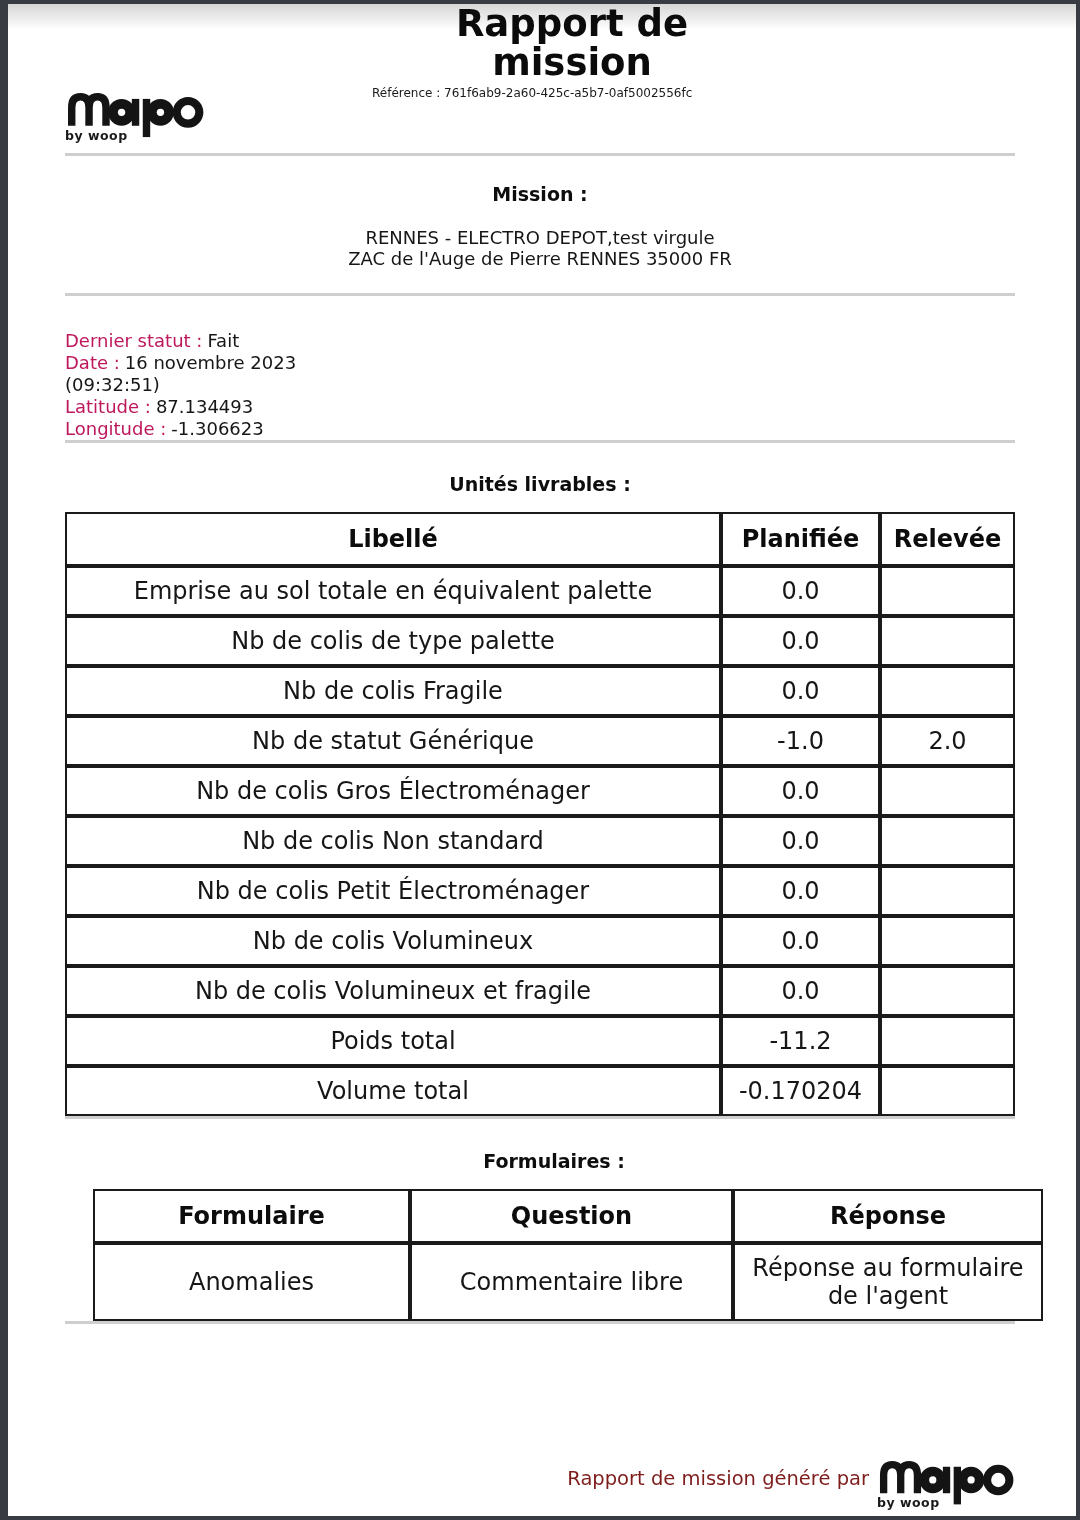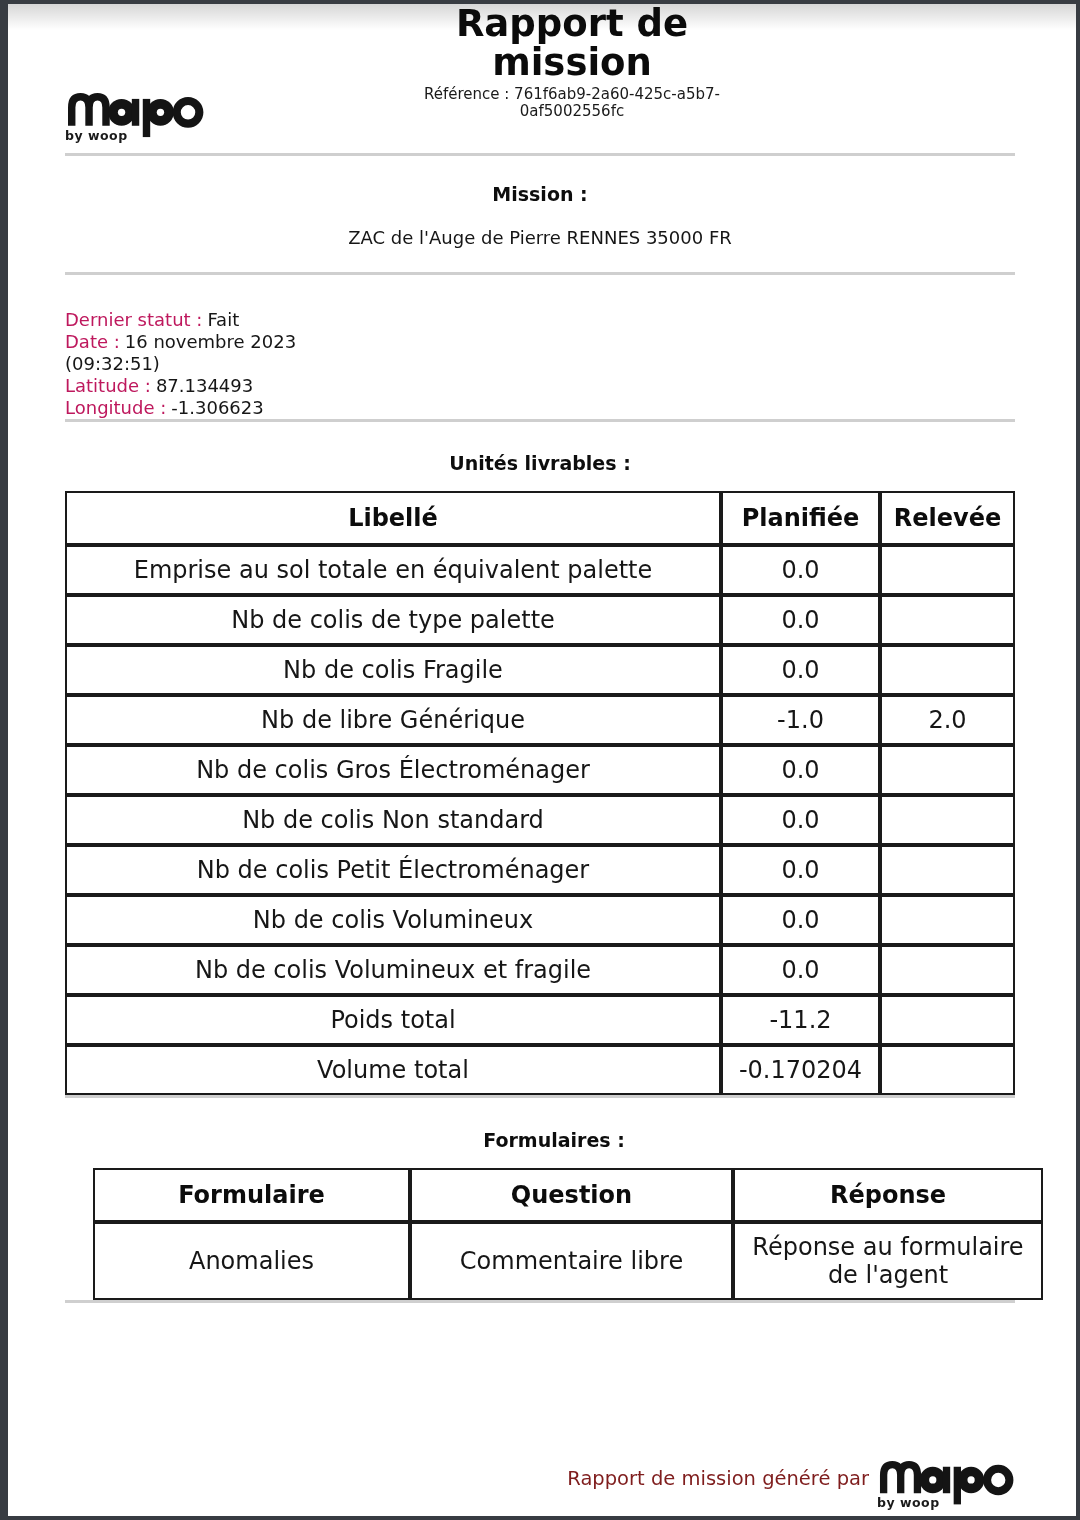--- a/index.html
+++ b/index.html
@@ -26,21 +26,21 @@
   
   header{position:relative;min-height:149px;}
   .title-block{width:420px;margin:0 auto;padding-top:1px;transform:translateX(32px);}
   h1{
     margin:0 auto;width:335px;
     font-size:37px;line-height:1.05;font-weight:bold;
     text-align:center;color:#0b0b0b;
   }
   .reference{
     margin:3px auto 0;width:400px;
-    font-size:15px;line-height:1.17;text-align:center;color:#1a1a1a;
+    font-size:12px;line-height:1.17;color:#1a1a1a;
   }
   .logo{display:inline-block;}
   .logo-header{position:absolute;left:0px;top:85px;width:140px;}
   .logo svg{display:block;}
   .byline{
     display:block;font-size:12.5px;font-weight:600;color:#1a1a1a;
     letter-spacing:.5px;margin-top:-12px;
   }
   
   hr.divider{border:0;height:3px;background:#cfcfcf;margin:0;}
@@ -96,20 +96,21 @@
       </svg>
       <span class="byline">by woop</span>
     </div>
   </header>
 
   <hr class="divider">
 
   <section class="mission">
     <h2 class="sec">Mission :</h2>
     <div class="mission-address">
+      <div>RENNES - ELECTRO DEPOT,test virgule</div>
       <div>ZAC de l'Auge de Pierre RENNES 35000 FR</div>
     </div>
   </section>
 
   <hr class="divider m-top24">
 
   <section class="status">
 
       <div class="status-line"><b>Dernier statut :</b><span class="v">Fait</span></div>
 
@@ -152,21 +153,21 @@
           </tr>
 
 
           <tr>
             <td>Nb de colis Fragile</td>
             <td>0.0</td>
             <td></td>
           </tr>
 
           <tr>
-            <td>Nb de libre Générique</td>
+            <td>Nb de statut Générique</td>
             <td>-1.0</td>
             <td>2.0</td>
           </tr>
 
           <tr>
             <td>Nb de colis Gros Électroménager</td>
             <td>0.0</td>
             <td></td>
           </tr>
 

